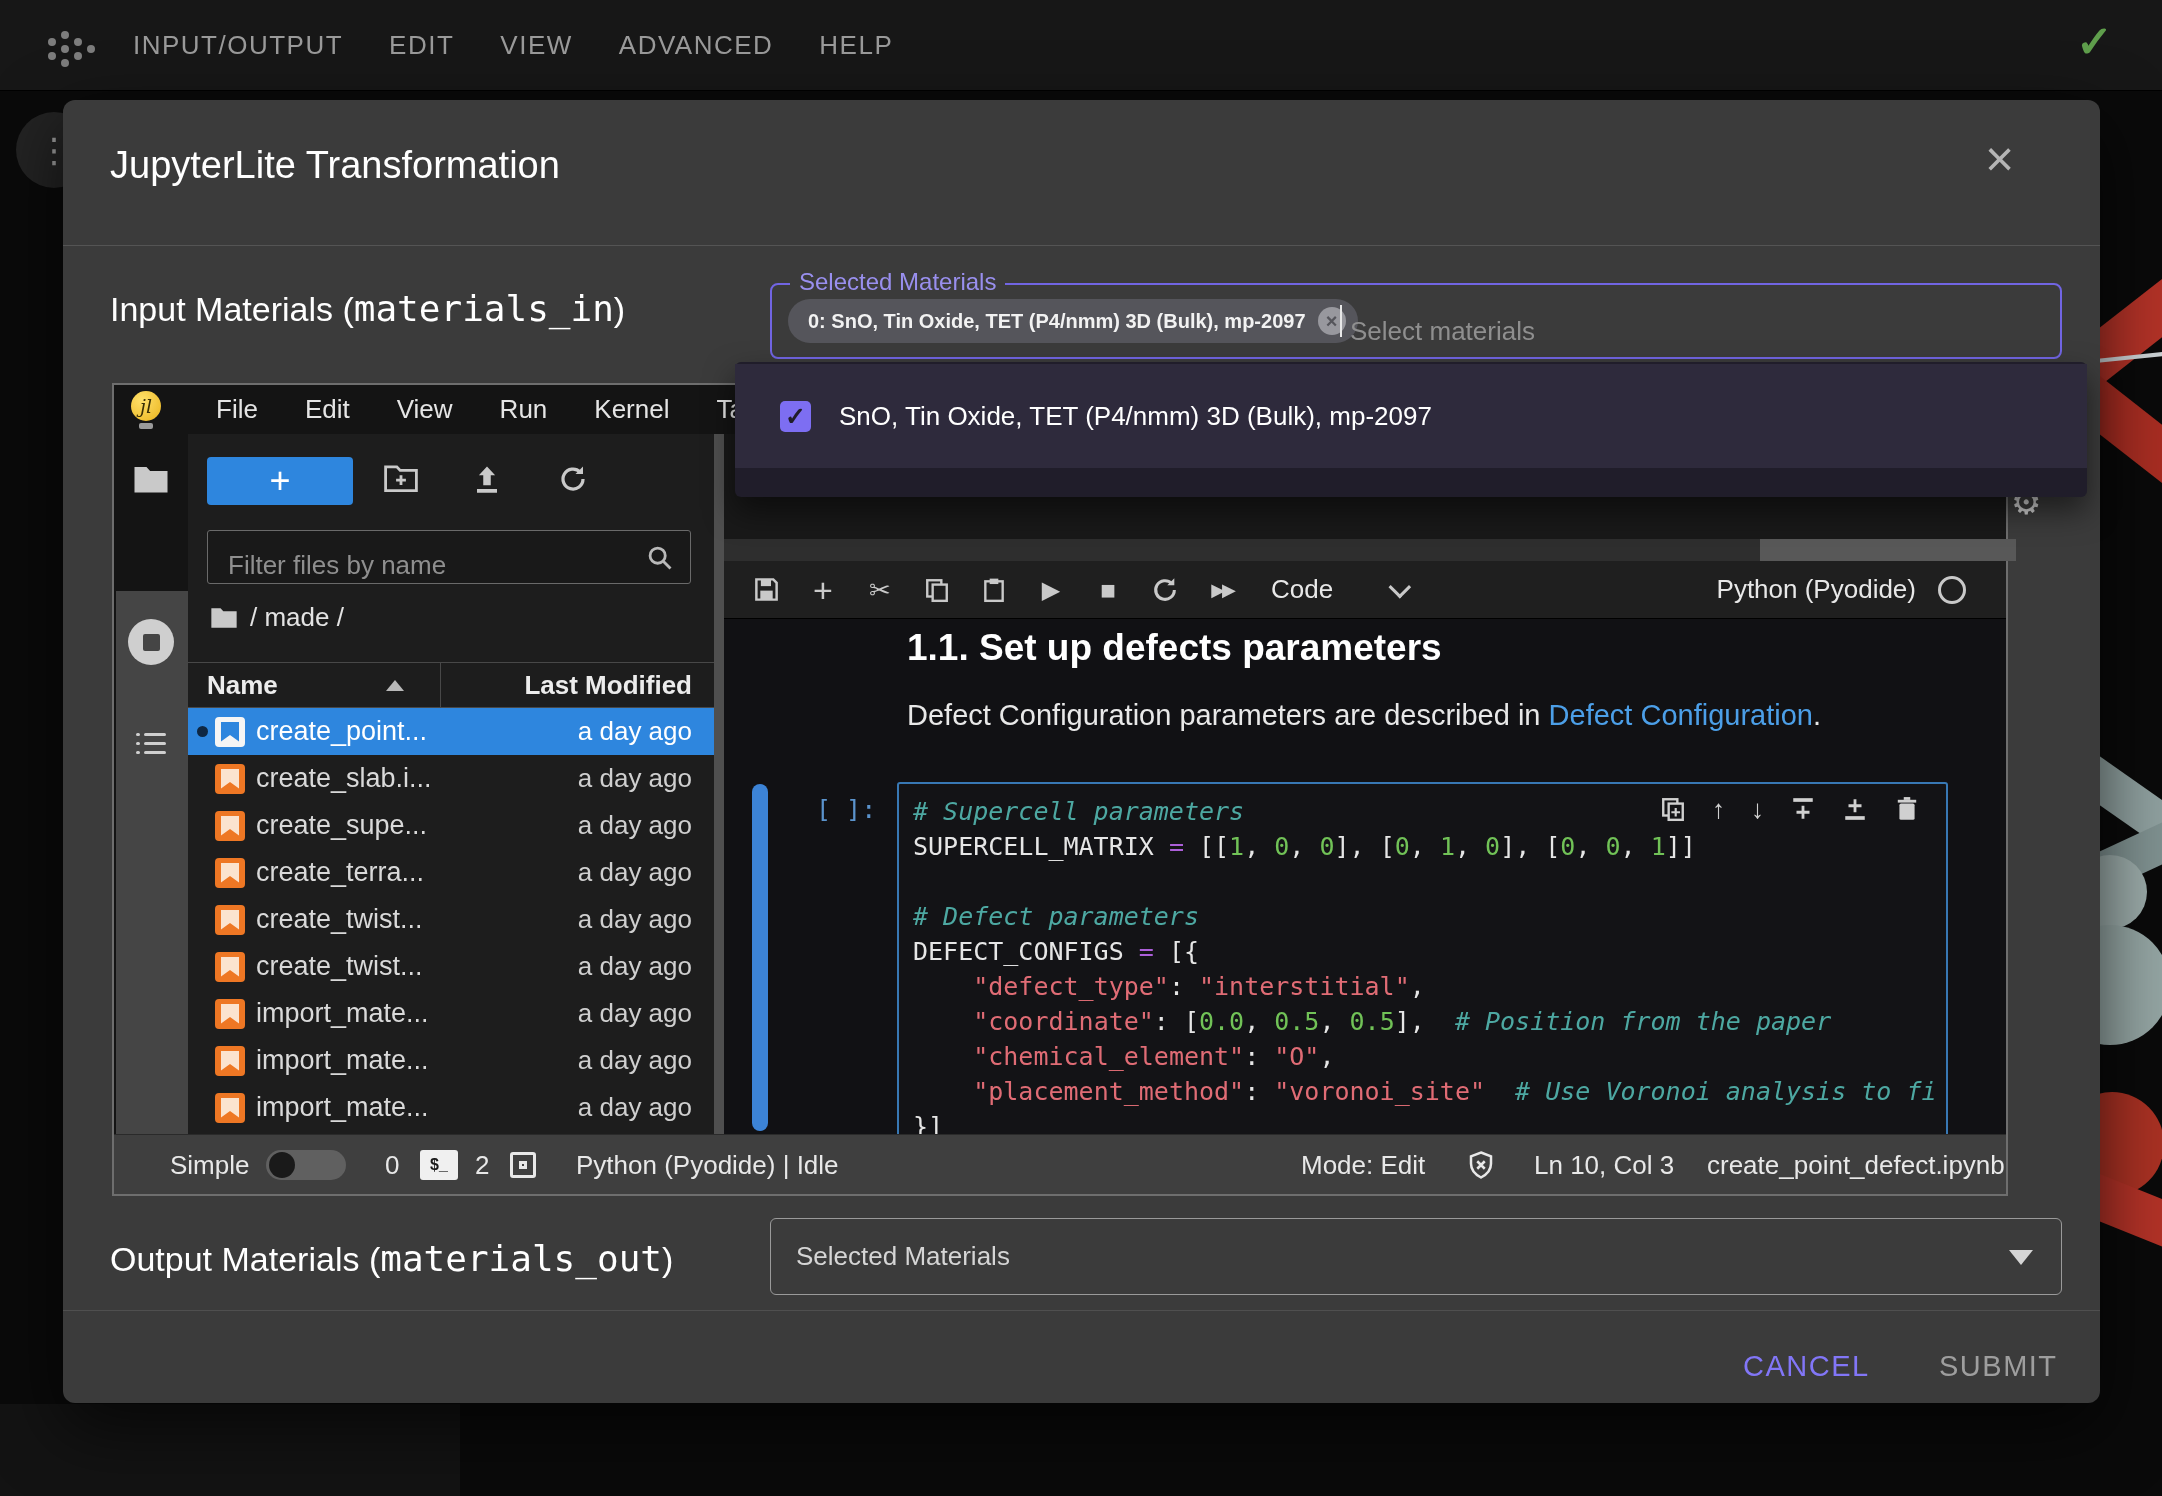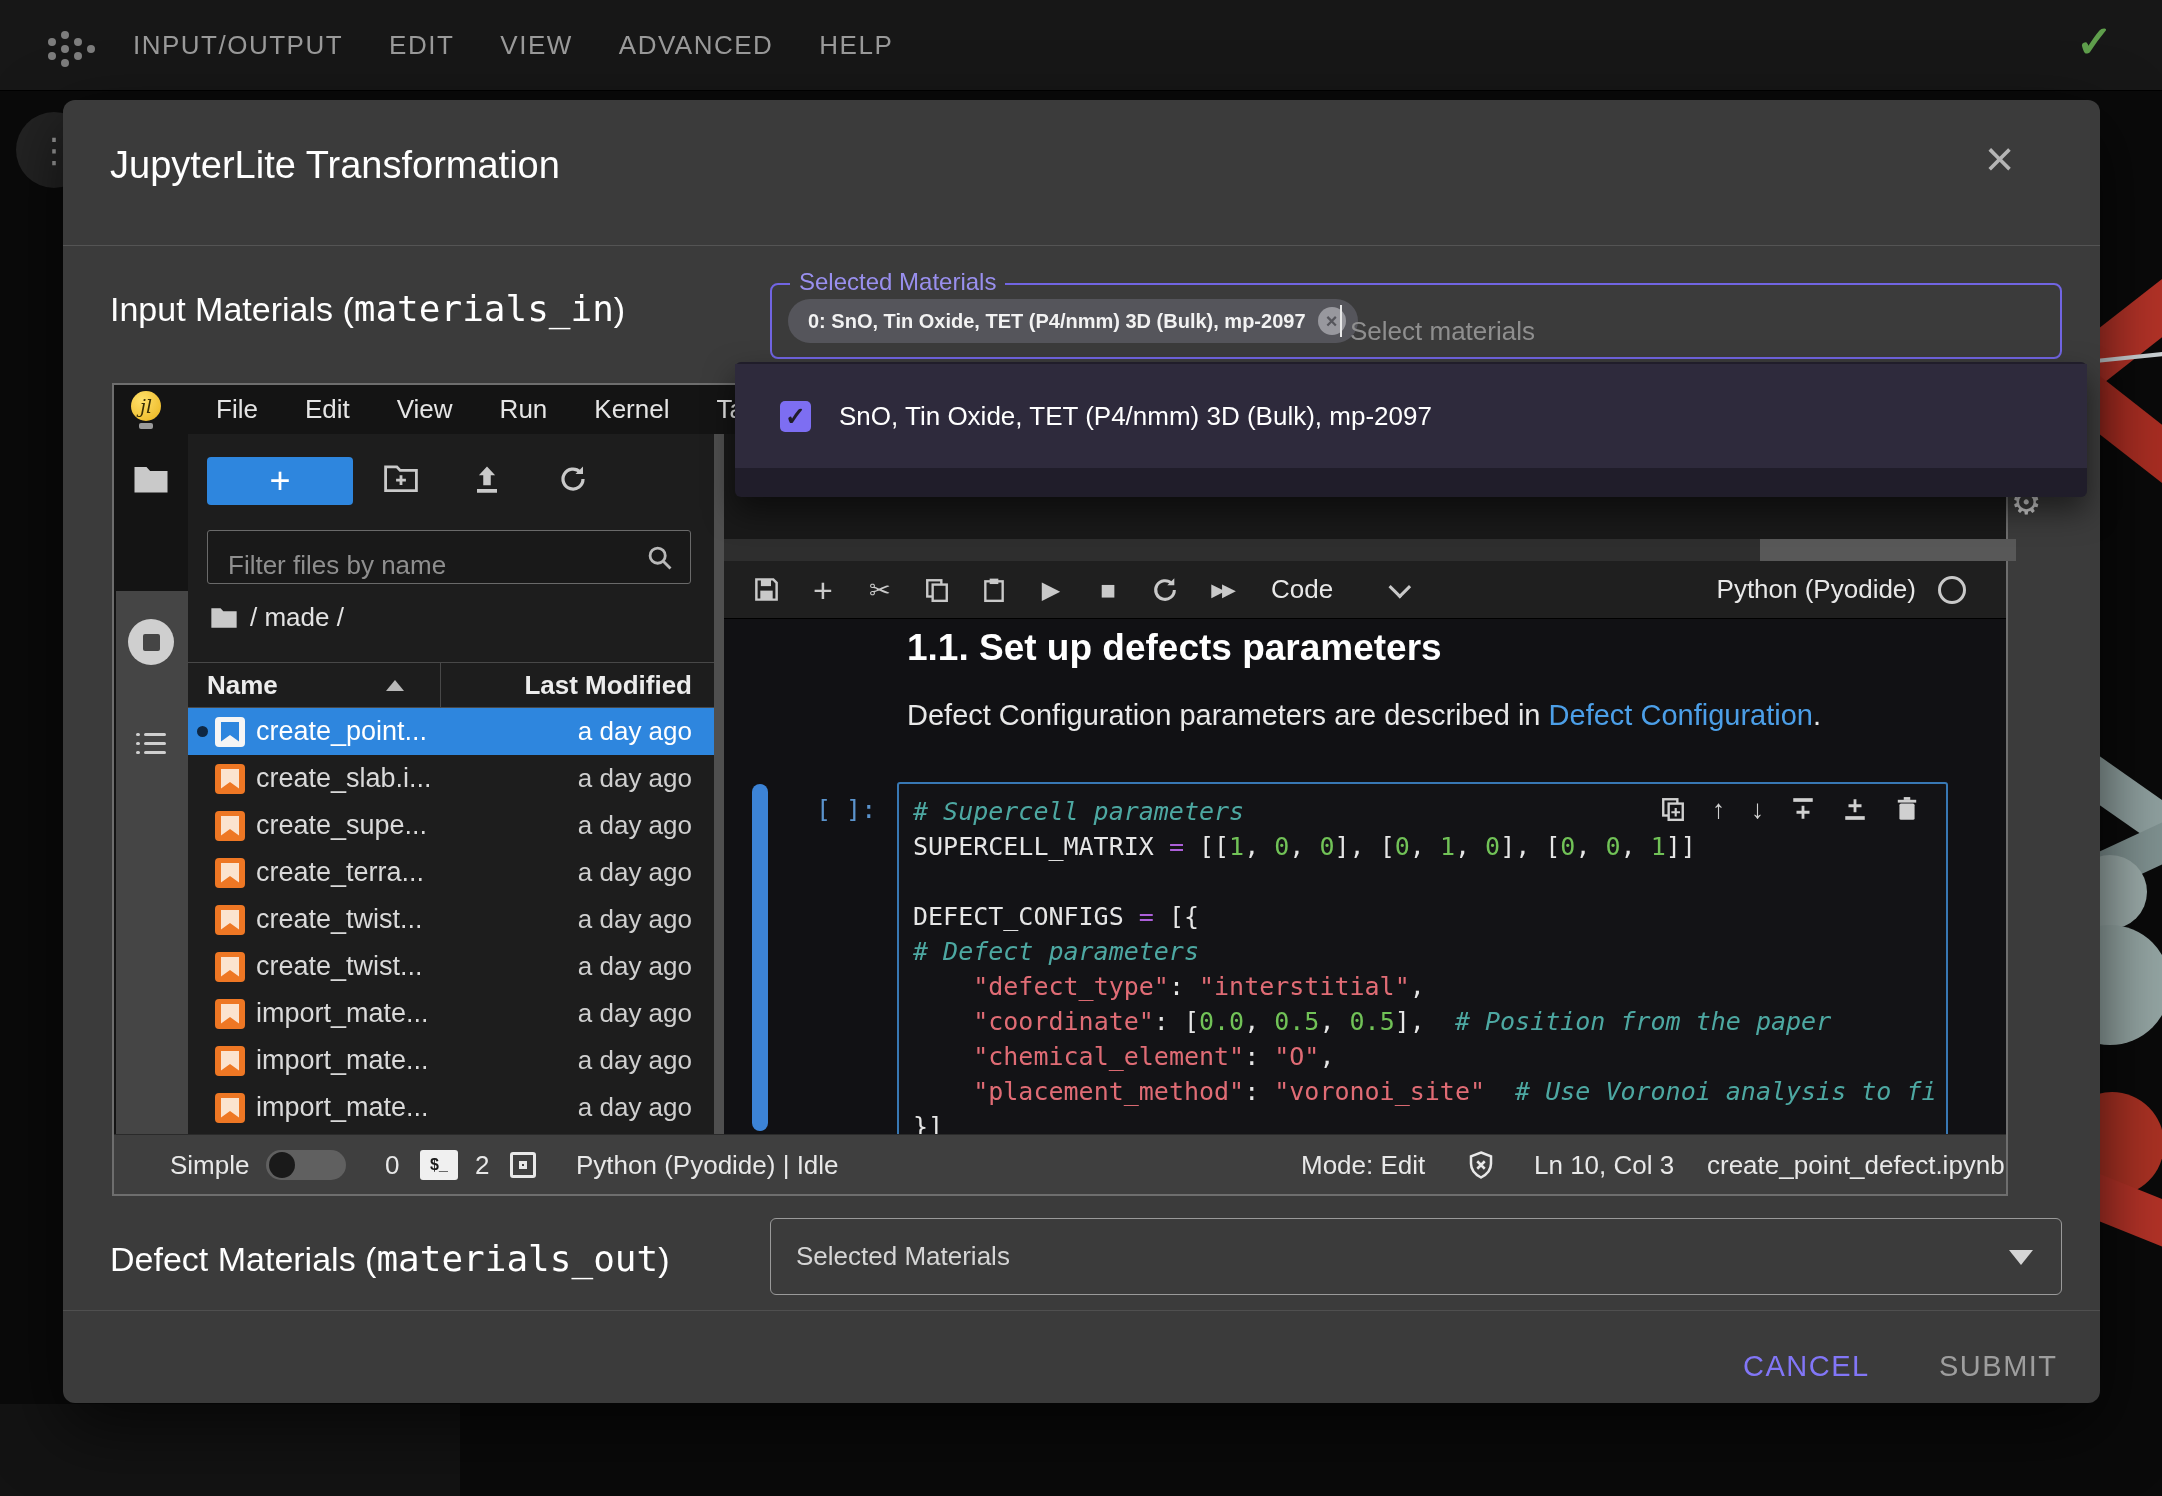--- a/index.html
+++ b/index.html
@@ -413,22 +413,22 @@
           <div class="nb-para"><span>Defect Configuration parameters are described in </span><a>Defect Configuration</a><span>.</span></div>
 
           <div class="cell-bar"></div>
           <div class="cell-prompt mono">[ ]:</div>
 
           <div class="cell">
             <div id="code-lines">
                 <div class="cline"><span class="tk-com"># Supercell parameters</span></div>
                 <div class="cline"><span class="tk-pln">SUPERCELL_MATRIX </span><span class="tk-op">=</span><span class="tk-pln"> [[</span><span class="tk-num">1</span><span class="tk-pln">, </span><span class="tk-num">0</span><span class="tk-pln">, </span><span class="tk-num">0</span><span class="tk-pln">], [</span><span class="tk-num">0</span><span class="tk-pln">, </span><span class="tk-num">1</span><span class="tk-pln">, </span><span class="tk-num">0</span><span class="tk-pln">], [</span><span class="tk-num">0</span><span class="tk-pln">, </span><span class="tk-num">0</span><span class="tk-pln">, </span><span class="tk-num">1</span><span class="tk-pln">]]</span></div>
                 <div class="cline">&nbsp;</div>
+                <div class="cline"><span class="tk-com"># Defect parameters</span></div>
                 <div class="cline"><span class="tk-pln">DEFECT_CONFIGS </span><span class="tk-op">=</span><span class="tk-pln"> [{</span></div>
-                <div class="cline"><span class="tk-com"># Defect parameters</span></div>
                 <div class="cline"><span class="tk-pln">    </span><span class="tk-str">"defect_type"</span><span class="tk-pln">: </span><span class="tk-str">"interstitial"</span><span class="tk-pln">,</span></div>
                 <div class="cline"><span class="tk-pln">    </span><span class="tk-str">"coordinate"</span><span class="tk-pln">: [</span><span class="tk-num">0.0</span><span class="tk-pln">, </span><span class="tk-num">0.5</span><span class="tk-pln">, </span><span class="tk-num">0.5</span><span class="tk-pln">],  </span><span class="tk-com"># Position from the paper</span></div>
                 <div class="cline"><span class="tk-pln">    </span><span class="tk-str">"chemical_element"</span><span class="tk-pln">: </span><span class="tk-str">"O"</span><span class="tk-pln">,</span></div>
                 <div class="cline"><span class="tk-pln">    </span><span class="tk-str">"placement_method"</span><span class="tk-pln">: </span><span class="tk-str">"voronoi_site"</span><span class="tk-pln">  </span><span class="tk-com"># Use Voronoi analysis to fi</span></div>
                 <div class="cline"><span class="tk-pln">}]</span></div>
               </div>
             <div class="cell-tools">
               <span class="ct">
                 <svg width="26" height="26" viewBox="0 0 24 24">
                     <rect x="3" y="3" width="13" height="15" fill="none" stroke="#d0d0d0" stroke-width="2.2"></rect>
@@ -492,21 +492,21 @@
       </div>
     </div>
 
     <div class="dd-paper">
       <div class="dd-option">
         <span class="dd-check">✓</span>
         <span class="lbl">SnO, Tin Oxide, TET (P4/nmm) 3D (Bulk), mp-2097</span>
       </div>
     </div>
 
-    <div class="io-label" style="top:1138px;"><span>Defect Materials (</span><span class="mono">materials_out</span><span>)</span></div>
+    <div class="io-label" style="top:1138px;"><span>Output Materials (</span><span class="mono">materials_out</span><span>)</span></div>
     <div class="out-dd">
       <span class="lbl">Selected Materials</span>
       <span class="arr"></span>
     </div>
     <div class="dlg-div2"></div>
     <div class="btn cancel">CANCEL</div>
     <div class="btn submit">SUBMIT</div>
   </div>
 </div>
 

